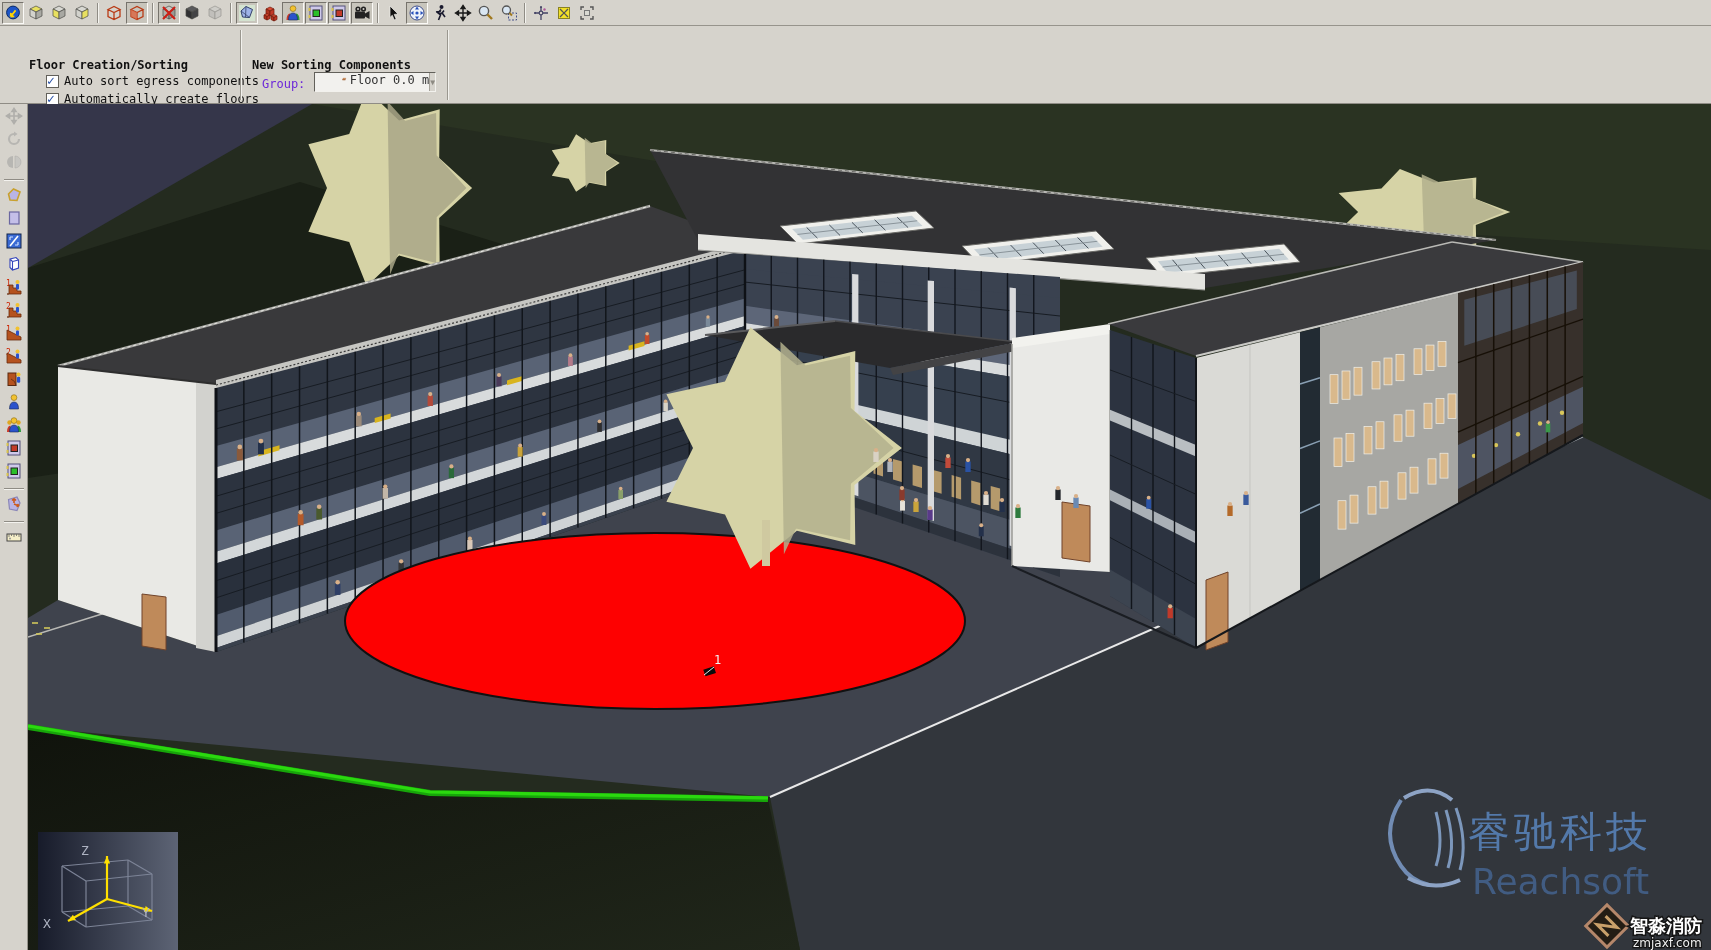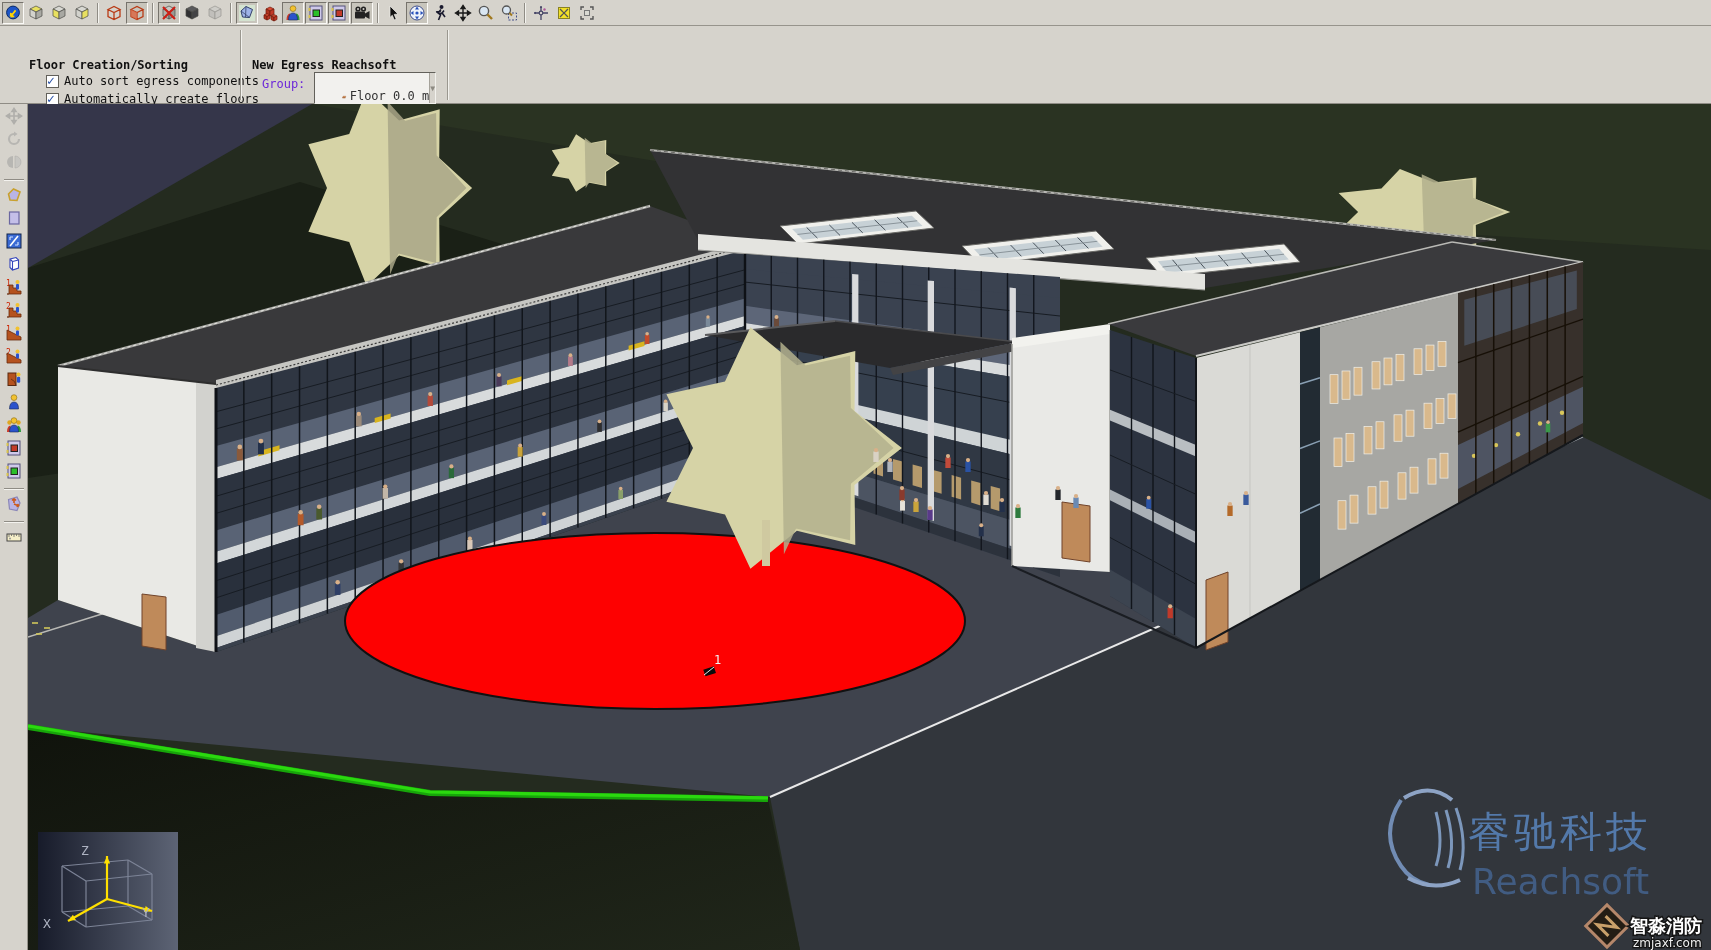--- a/index.html
+++ b/index.html
@@ -18,22 +18,22 @@
   
   .ribbon{position:absolute;left:0;top:27px;width:100%;height:76px;background:#d6d3cc;
           border-bottom:1px solid #8f8c85;font-size:12px;color:#111;}
   .ribbon .title{position:absolute;font-weight:bold;font-size:12px;letter-spacing:0;}
   .ribbon .lbl{position:absolute;font-size:12px;}
   .cbrow{position:absolute;display:flex;align-items:center;gap:5px;}
   .cb{width:13px;height:13px;background:#fff;border:1px solid #62605a;box-sizing:border-box;position:relative;}
   .cb.checked::after{content:"✓";position:absolute;left:0px;top:-3px;color:#2a52a8;font-size:13px;font-weight:bold;}
   .fld{position:absolute;width:82px;height:17px;border:1px solid;border-color:#62605a #f2f1ed #f2f1ed #62605a;
        background:#fff;font:12px "DejaVu Sans Mono",monospace;padding:0 3px;box-sizing:border-box;}
-  .combo{position:absolute;height:32px;background:#f2f1ee;border:1px solid;border-color:#62605a #f2f1ed #f2f1ed #62605a;
-         display:flex;align-items:flex-end;box-sizing:border-box;color:#333;padding-left:24px;}
+  .combo{position:absolute;height:20px;background:#f2f1ee;border:1px solid;border-color:#62605a #f2f1ed #f2f1ed #62605a;
+         display:flex;align-items:flex-start;box-sizing:border-box;color:#333;padding-left:24px;}
   .combo .val{font-size:12px;white-space:nowrap;}
   .combo .arrowbox{margin-left:auto;width:17px;height:100%;background:#d6d3cc;border-left:1px solid #a5a29a;
                    display:flex;align-items:center;justify-content:center;color:#8d8a82;font-size:8px;}
   .sepv{position:absolute;top:3px;height:70px;width:1px;background:#9a978f;border-right:1px solid #f2f1ed;}
   
   .sidebar{position:absolute;left:0;top:104px;width:28px;height:846px;background:#d6d3cc;
            border-right:1px solid #97948c;display:flex;flex-direction:column;align-items:center;padding-top:2px;box-sizing:border-box;}
   .sbtn{width:22px;height:22px;display:flex;align-items:center;justify-content:center;border:1px solid transparent;
         background:transparent;padding:0;margin:0 0 1px 0;cursor:default;}
   .sbtn.disabled{opacity:.5;filter:grayscale(1);}
@@ -297,21 +297,21 @@
     </div>
     <div class="cbrow" style="left:46px;top:65px">
       <span class="cb checked"></span>
       <span>Automatically create floors</span>
     </div>
     <span class="lbl" style="left:62px;top:85px">Floor height:</span>
     <input class="fld" style="left: 149px; top: 82px;" value="3.0 m">
 
     <div class="sepv" style="left:240px"></div>
 
-    <span class="title" style="left:252px;top:31px">New Egress Reachsoft</span>
+    <span class="title" style="left:252px;top:31px">New Sorting Components</span>
     <span class="lbl" style="left:262px;top:50px;color:#6d28d9">Group:</span>
     <div class="combo" style="left:314px;top:45px;width:122px">
       <svg width="17" height="12" viewBox="0 0 17 12" style="margin:0 3px">
         <polygon points="4,3 14,3 12,8 2,8" fill="#d98a4a" stroke="#8a4a1e" stroke-width="1"></polygon>
         <polygon points="2,8 12,8 12,10 2,10" fill="#b46a30" stroke="#8a4a1e" stroke-width="0.8"></polygon>
       </svg>
       <span class="val">Floor 0.0 m</span>
       <span class="arrowbox">▼</span>
     </div>
     <div class="sepv" style="left:447px"></div>

